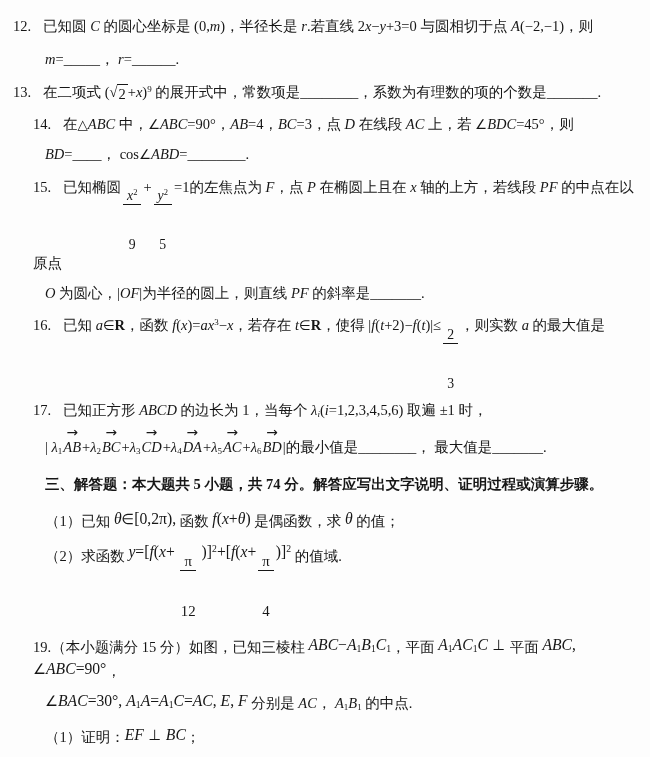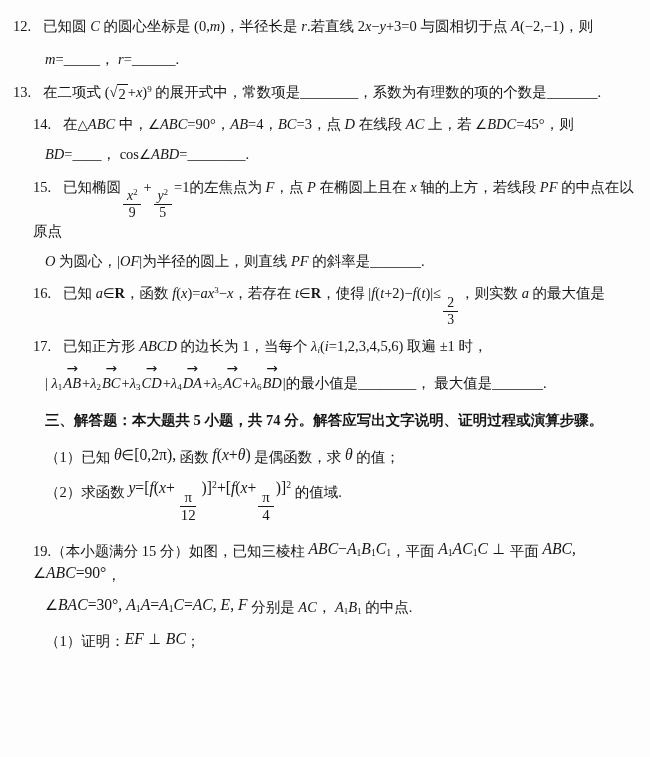--- a/index.html
+++ b/index.html
@@ -15,21 +15,21 @@
   .qnum{display:inline-block;min-width:30px;}
   .t{}
   .m{font-style:italic;}
   .r{}
   .b{font-weight:bold;}
   .sy{font-family:"DejaVu Sans","DejaVu Serif",sans-serif;font-size:0.93em;}
   sup{font-size:0.62em;line-height:0;vertical-align:0.55em;}
   sub{font-size:0.62em;line-height:0;vertical-align:-0.25em;}
   .bl{letter-spacing:0;white-space:nowrap;}
   .frac{display:inline-flex;flex-direction:column;align-items:center;
-        vertical-align:-0.62em;margin:0 2px;line-height:1.15;font-size:0.95em;text-align:center;}
+        vertical-align:-0.62em;margin:0 2px;line-height:1.15;font-size:0.95em;text-align:center;gap:32px;}
   .frac .fn{display:block;padding:0 4px;border-bottom:1px solid currentColor;}
   .frac .fd{display:block;padding:0 4px;}
   .sqrt{display:inline-flex;align-items:flex-start;}
   .sqrt .sg{line-height:1.15;}
   .sqrt .sb{border-top:1px solid currentColor;line-height:1.15;padding:1px 2px 0 1px;}
   .vec{position:relative;display:inline-block;font-style:italic;margin:0 1px;}
   .vec .ar{position:absolute;left:0;right:0;top:-0.8em;text-align:center;
            font-style:normal;line-height:1;font-size:0.95em;}
   .vecl{padding-top:8px;}
   .sec{font-weight:bold;margin-top:15px;margin-bottom:13px;text-align:center;}

